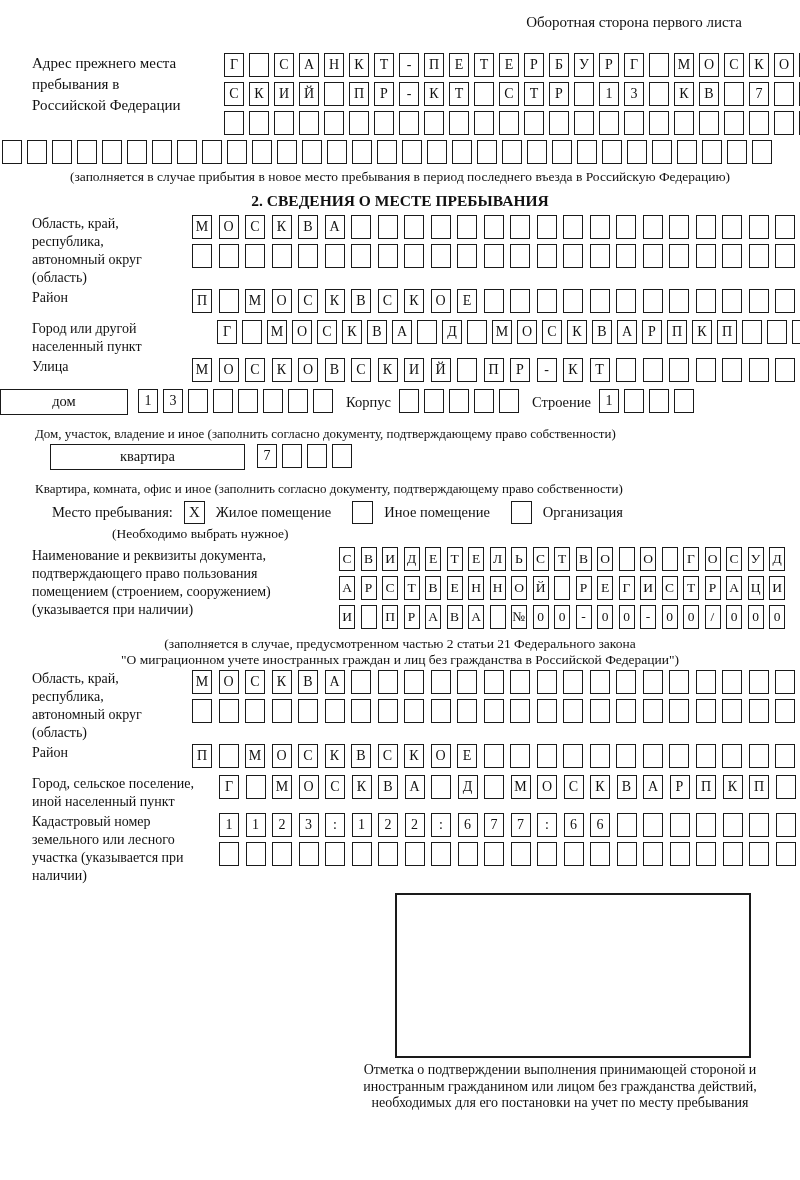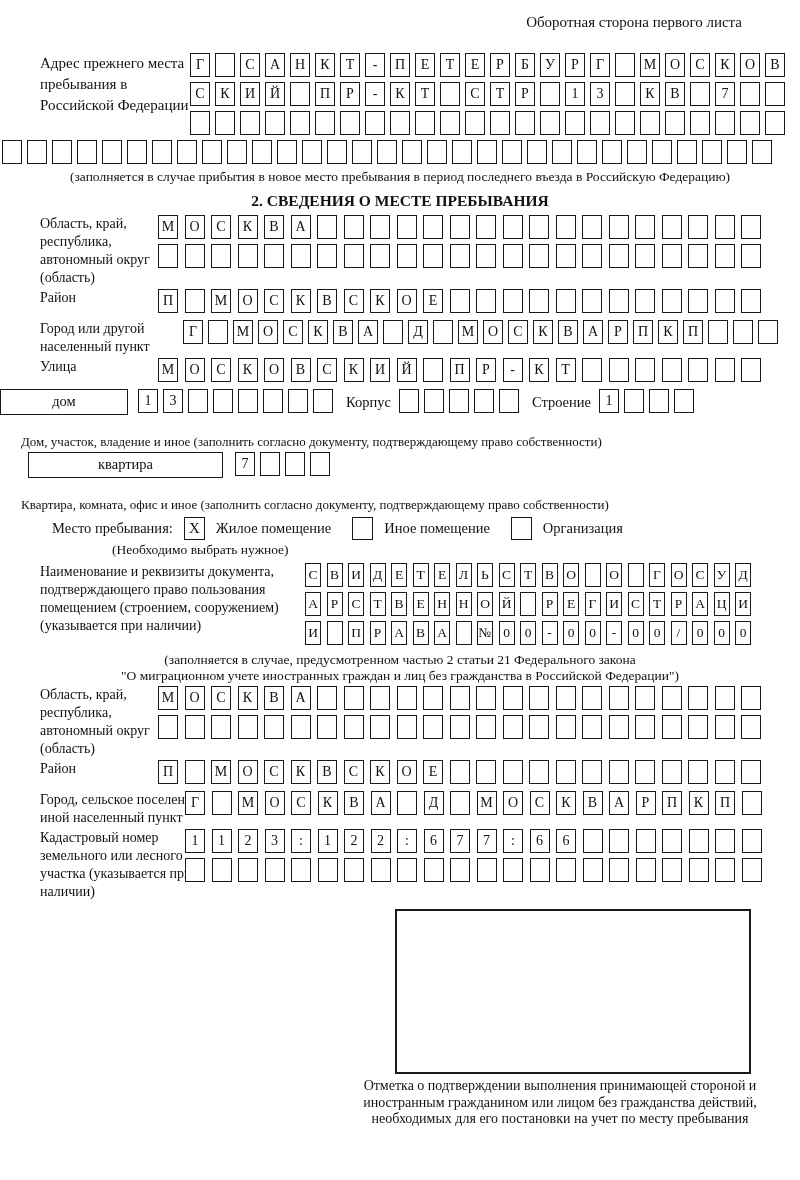--- a/index.html
+++ b/index.html
@@ -1,20 +1,20 @@
 <!DOCTYPE html>
 <html><head>
 <meta charset="utf-8">
 <style>
   html,body{margin:0;padding:0;background:#ffffff;}
   body{width:800px;height:1180px;overflow:hidden;color:#111;
        font-family:"Liberation Serif","DejaVu Serif",serif;}
   .page-header{padding:14px 58px 0 0;text-align:right;font-size:15px;}
   
-  .field{display:flex;align-items:flex-start;padding-left:40px;margin-top:2px;}
+  .field{display:flex;align-items:flex-start;padding-left:32px;margin-top:2px;gap:42px;}
   .flabel{flex:none;width:118px;font-size:14px;line-height:18px;}
   .addr{margin-top:22px;}
   .addr .flabel{width:150px;font-size:15px;line-height:21px;}
   .doc-field{margin-top:6px;}
   .doc-field .flabel{width:265px;line-height:18px;}
   .flabel-wide{width:170px !important;}
   .grids{flex:none;}
   .pull-left{margin-left:-25px;}
   .indent{margin-left:25px;}
   
@@ -30,22 +30,22 @@
   .sec-title{font-size:15.5px;font-weight:bold;text-align:center;margin-top:6px;line-height:20px;}
   .fact-title{margin-top:4px;}
   .fact-note{margin-top:2px;line-height:16px;}
   
   .dom-row{display:flex;align-items:flex-start;margin-top:2px;}
   .named-box{box-sizing:border-box;height:26px;border:1.6px solid #1a1a1a;
              text-align:center;font-size:14.5px;line-height:23px;flex:none;}
   .dom-box{width:128px;margin-right:10px;}
   .kv-box{width:195px;margin-right:12px;}
   .inline-label{font-size:14.5px;line-height:26px;margin:0 8px;flex:none;}
-  .kv-row{display:flex;align-items:flex-start;padding-left:28px;margin-top:3px;}
-  .cap{font-size:13px;line-height:15px;padding-left:21px;margin-top:16px;}
+  .kv-row{display:flex;align-items:flex-start;padding-left:50px;margin-top:3px;}
+  .cap{font-size:13px;line-height:15px;padding-left:35px;margin-top:8px;}
   
   .check-row{display:flex;align-items:center;padding-left:52px;margin-top:3px;height:26px;}
   .check-label{font-size:14.5px;flex:none;}
   .checkbox{box-sizing:border-box;display:inline-block;width:21px;height:23px;
             border:1.6px solid #1a1a1a;text-align:center;font-size:15px;line-height:20px;
             margin:0 11px;flex:none;}
   .opt-label{font-size:14.5px;flex:none;margin-right:10px;}
   .choose-note{text-align:left;padding-left:112px;font-size:13.5px;margin-top:1px;line-height:15px;}
   
   .stamp-box{box-sizing:border-box;margin:8px 0 0 395px;width:356px;height:165px;

